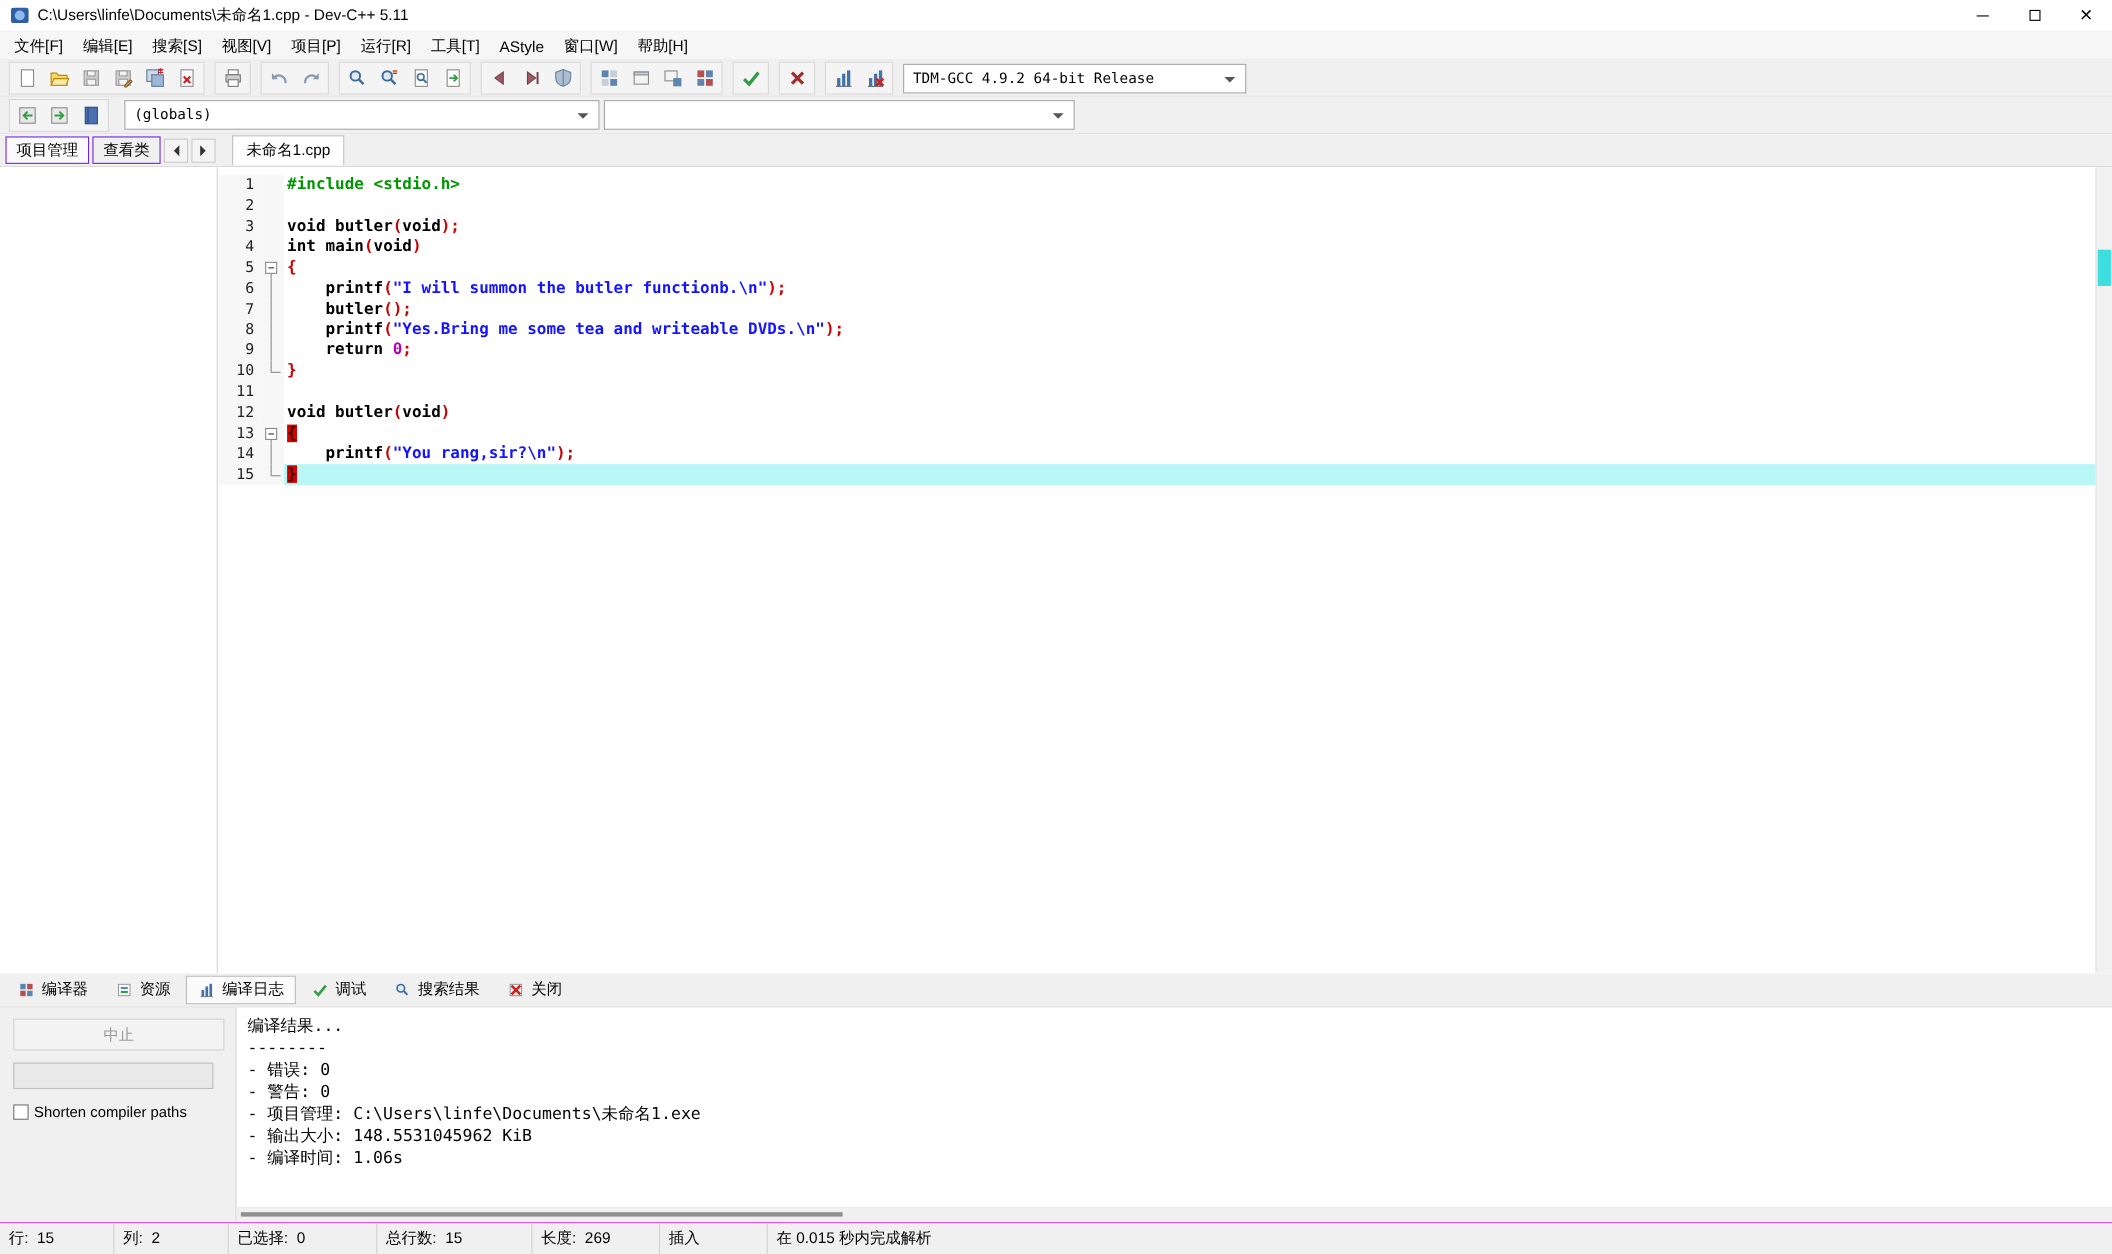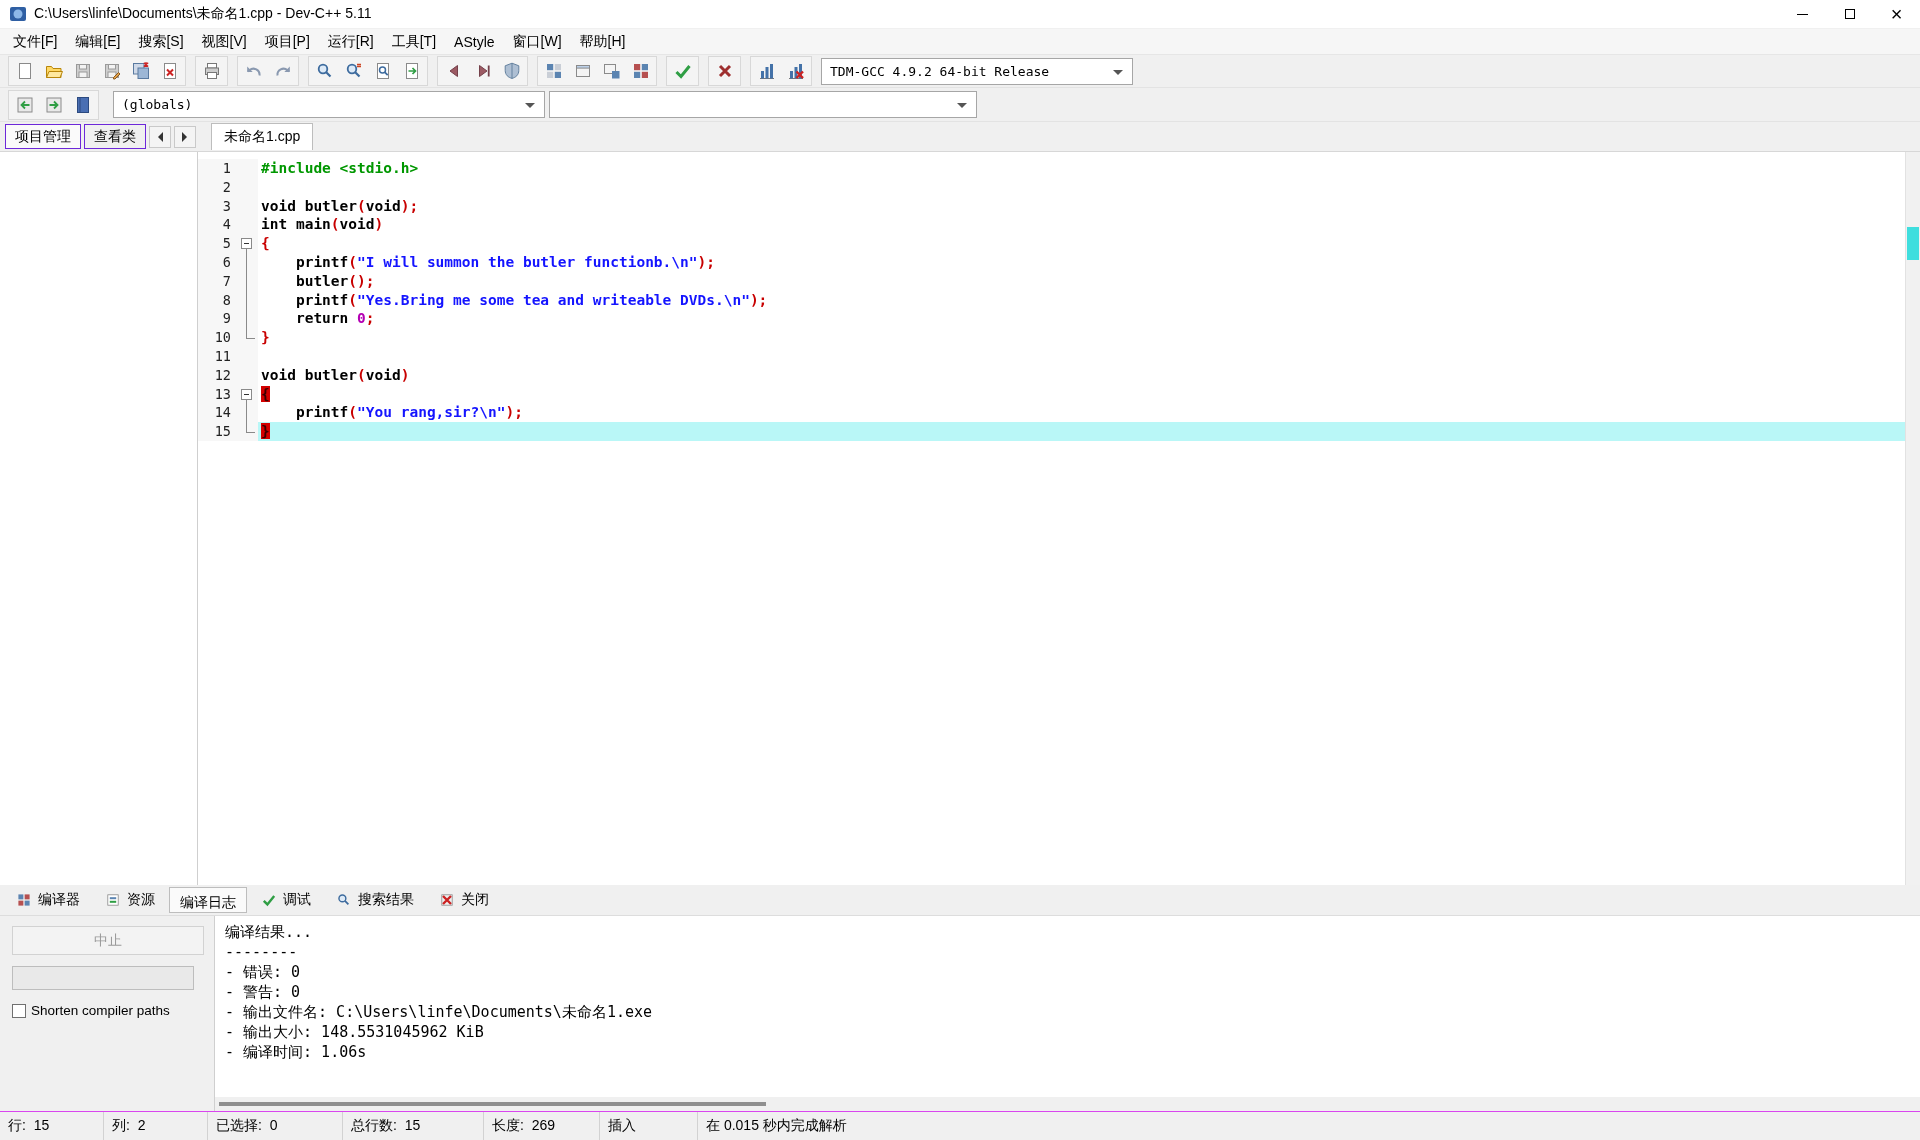--- a/index.html
+++ b/index.html
@@ -86,21 +86,21 @@
   .tk-match { background:#d40000; color:#3c0000; }
   .vscroll { position:absolute; right:0; top:0; bottom:0; width:15px; background:#f1f1f1;
     border-left:1px solid #e2e2e2; }
   .vthumb { position:absolute; left:1px; right:1px; top:75px; height:33px; background:#3fdede; }
 
   
   .btabs { position:absolute; top:885px; left:0; right:0; height:31px; background:#f0f0f0;
     display:flex; align-items:center; padding-left:5px; gap:3px; border-bottom:1px solid #ddd; }
   .btab { display:flex; align-items:center; gap:6px; padding:0 10px; height:26px; font-size:14px;
     border:1px solid transparent; }
-  .btab.active { background:#fafafa; border-color:#bdbdbd;flex-direction:column; }
+  .btab.active { background:#fafafa; border-color:#bdbdbd; }
   .btab svg { display:block; }
 
   
   .bpanel { position:absolute; top:916px; left:0; right:0; height:195px; background:#f0f0f0;
     display:flex; }
   .bleft { width:214px; flex:none; padding:10px 12px; }
   .abort-btn { width:192px; height:29px; border:1px solid #d2d2d2; background:#f3f3f3;
     color:#9a9a9a; display:flex; align-items:center; justify-content:center; font-size:14px; }
   .progress { width:182px; height:24px; margin-top:11px; border:1px solid #bdbdbd; background:#e9e9e9; }
   .shorten { margin-top:13px; display:flex; align-items:center; gap:5px; font-size:13.5px; }
@@ -553,21 +553,21 @@
       <span class="checkbox"></span>
       <span>Shorten compiler paths</span>
     </div>
   </div>
   <div class="blog">
     <div>
         <div class="log-line">编译结果...</div>
         <div class="log-line">--------</div>
         <div class="log-line">- 错误: 0</div>
         <div class="log-line">- 警告: 0</div>
-        <div class="log-line">- 输出文件名: C:\Users\linfe\Documents\未命名1.exe</div>
+        <div class="log-line">- 项目管理: C:\Users\linfe\Documents\未命名1.exe</div>
         <div class="log-line">- 输出大小: 148.5531045962 KiB</div>
         <div class="log-line">- 编译时间: 1.06s</div>
       </div>
     <div class="hscroll">
       <div class="hthumb"></div>
     </div>
   </div>
 </div>
 
 <div class="statusbar">

